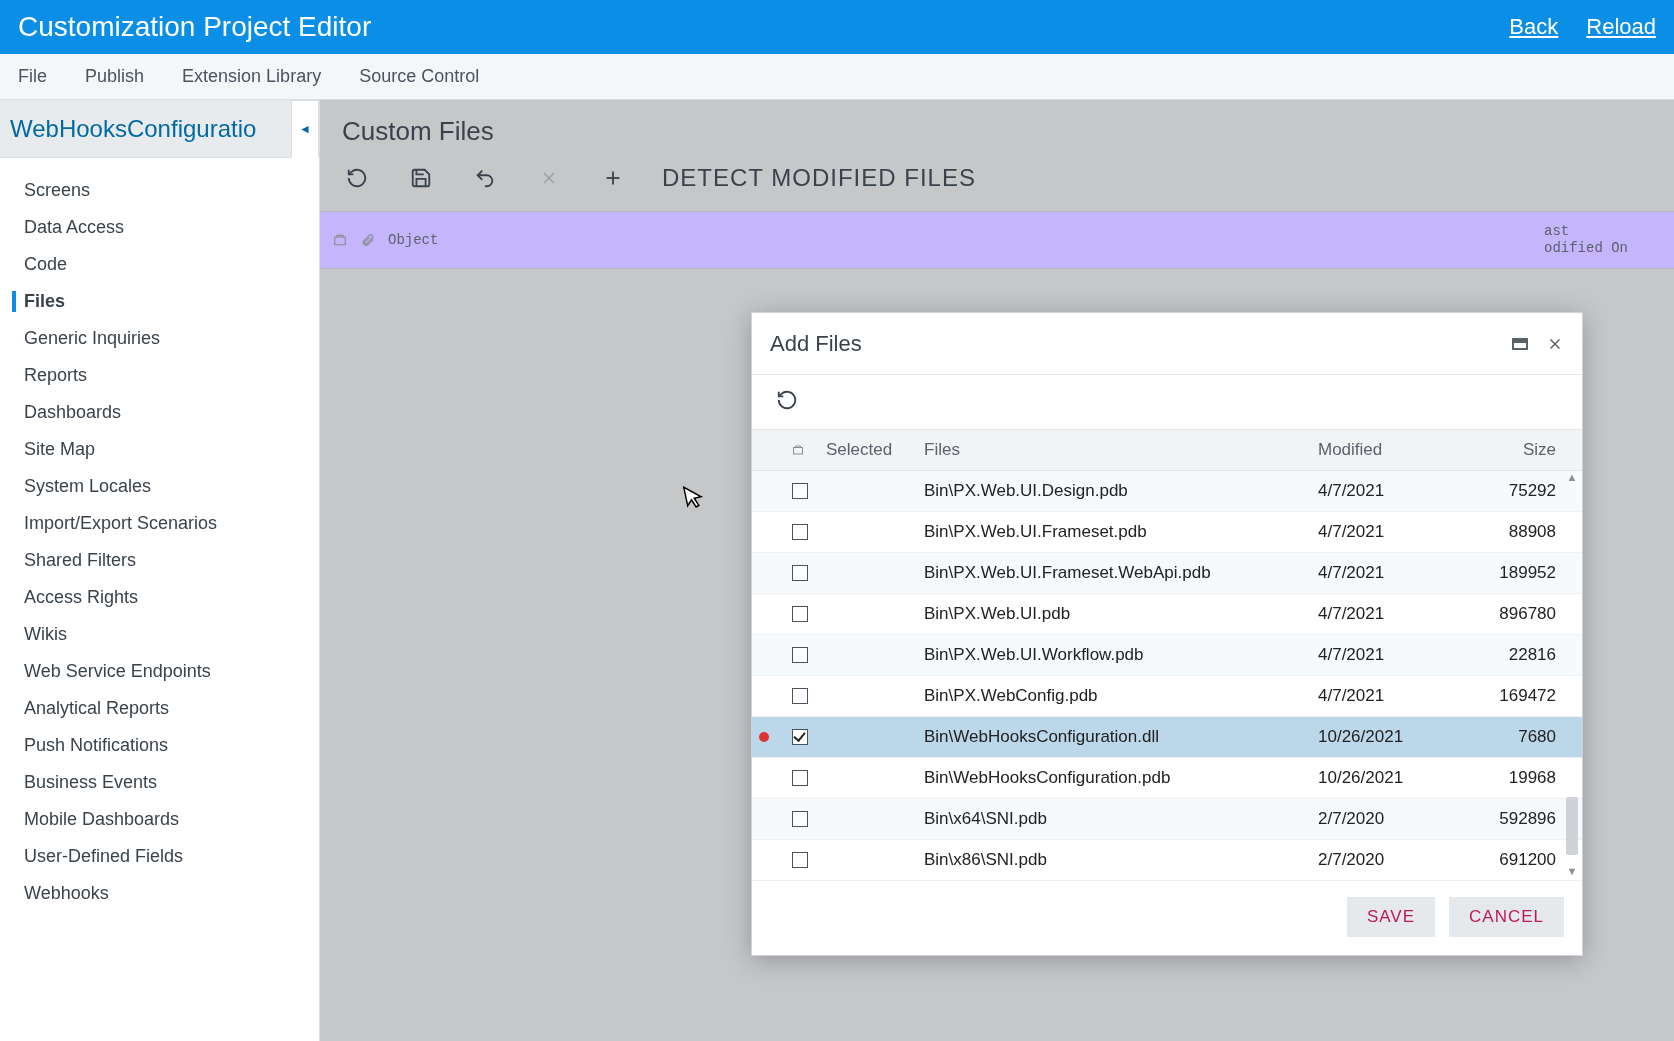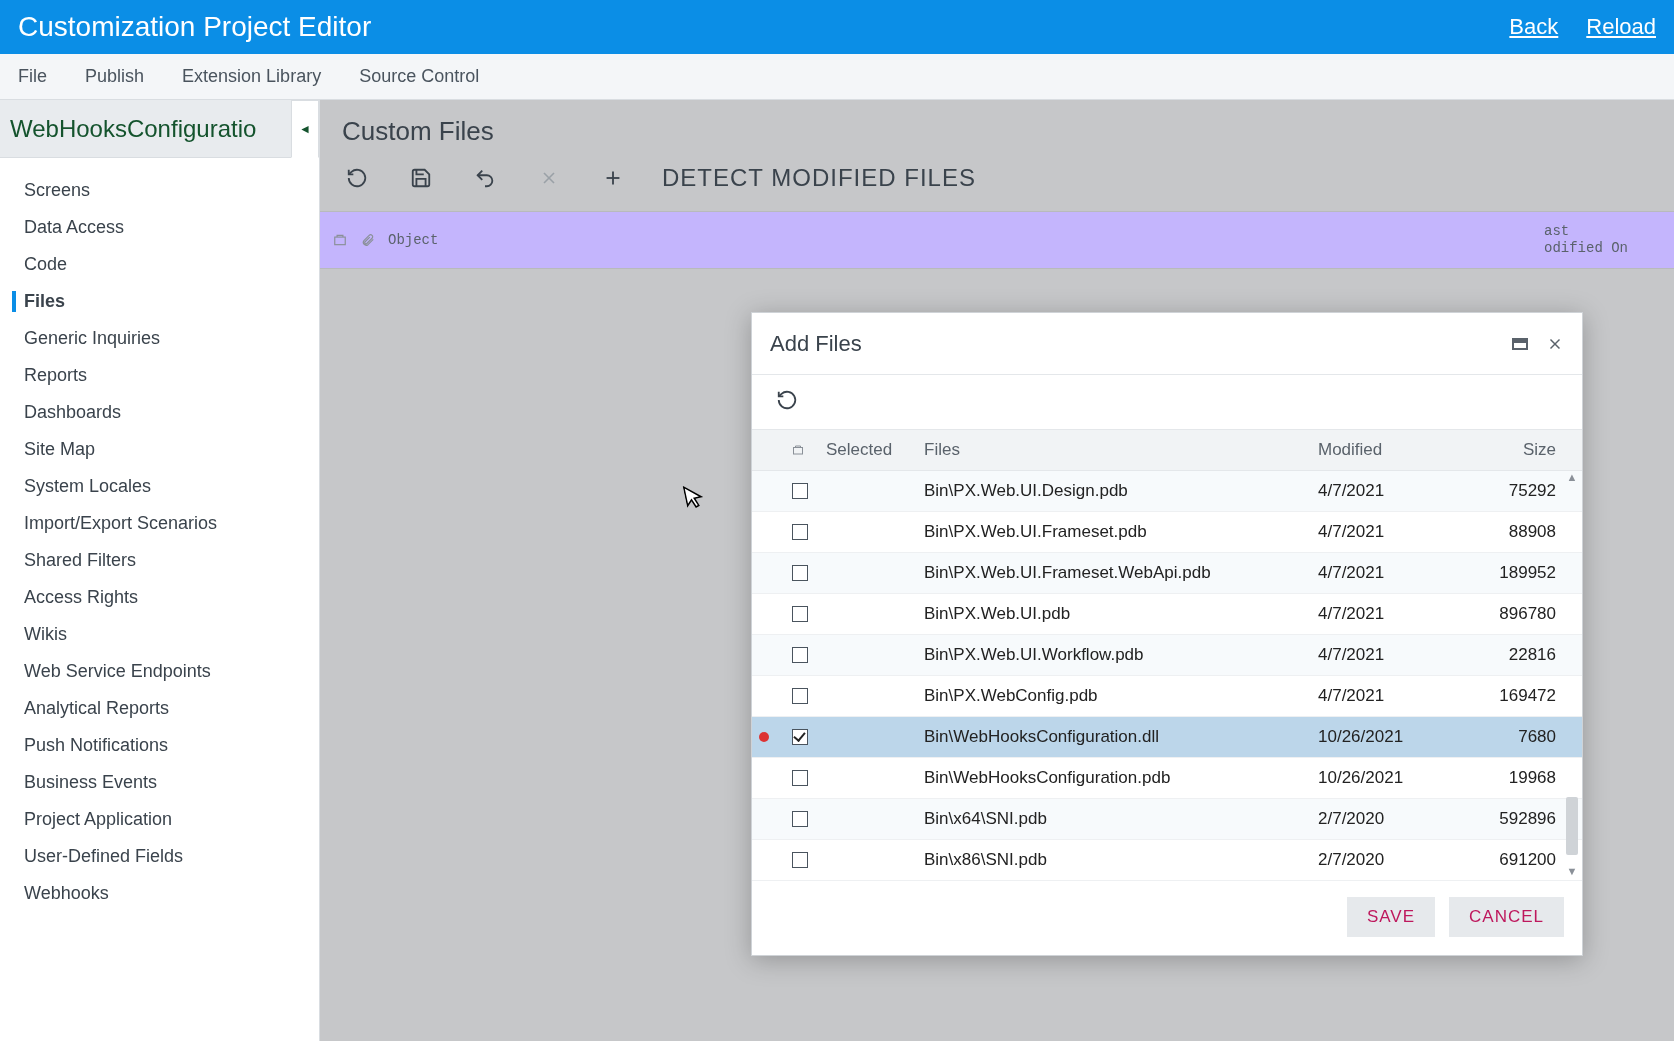--- a/index.html
+++ b/index.html
@@ -62,21 +62,21 @@
   border-right: 1px solid #d9dde1;
   background: #fff;
 }
 .sidebar-header {
   height: 58px;
   background: #e8ebee;
   display: flex;
   align-items: center;
   padding-left: 10px;
   font-size: 24px;
-  color: #14532d;
+  color: #0369a1;
   position: relative;
   border-bottom: 1px solid #d9dde1;
 }
 .sidebar-header .tab-chip {
   position: absolute;
   right: 0;
   top: 0;
   bottom: -1px;
   width: 28px;
   background: #fff;
@@ -292,21 +292,21 @@
         <div class="nav-item">Site Map</div>
         <div class="nav-item">System Locales</div>
         <div class="nav-item">Import/Export Scenarios</div>
         <div class="nav-item">Shared Filters</div>
         <div class="nav-item">Access Rights</div>
         <div class="nav-item">Wikis</div>
         <div class="nav-item">Web Service Endpoints</div>
         <div class="nav-item">Analytical Reports</div>
         <div class="nav-item">Push Notifications</div>
         <div class="nav-item">Business Events</div>
-        <div class="nav-item">Project Application</div>
+        <div class="nav-item">Mobile Dashboards</div>
         <div class="nav-item">User-Defined Fields</div>
         <div class="nav-item">Webhooks</div>
       </div>
   </div>
 
   <div class="content">
     <div class="content-header">Custom Files</div>
 
     <div class="toolbar">
       <div class="tb-btn">

